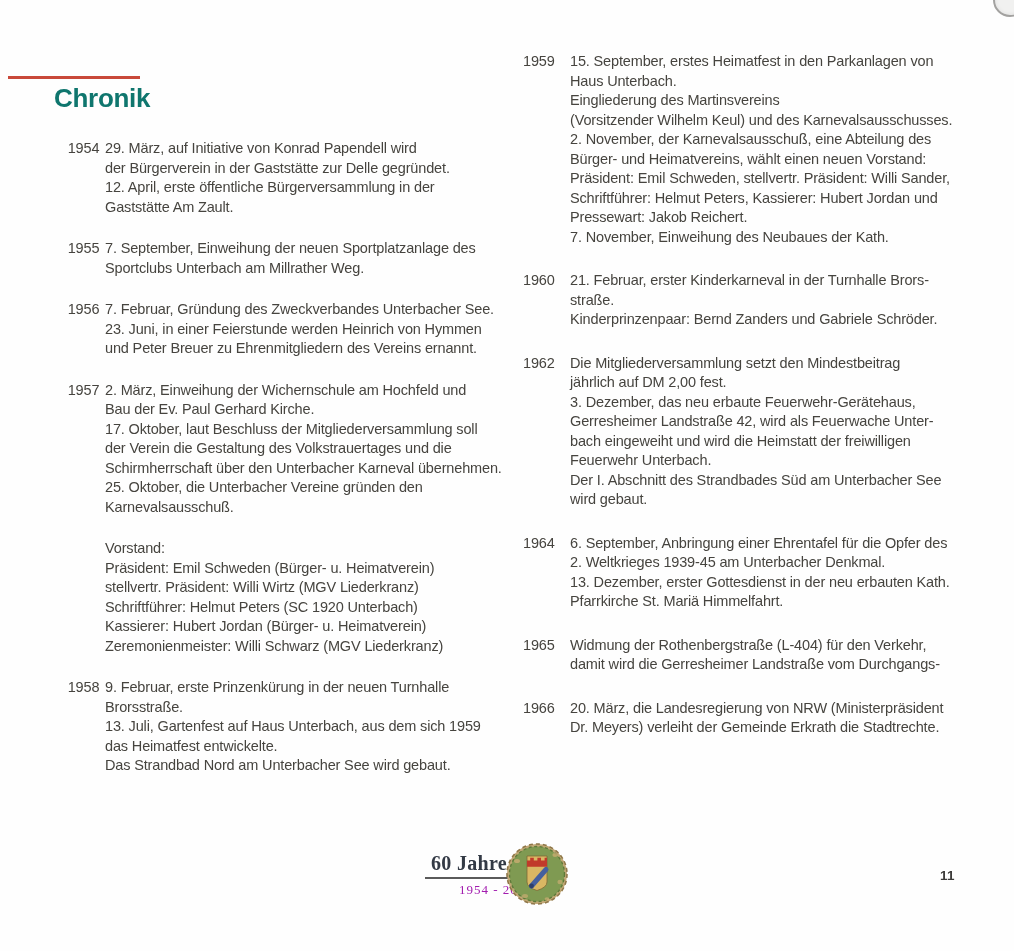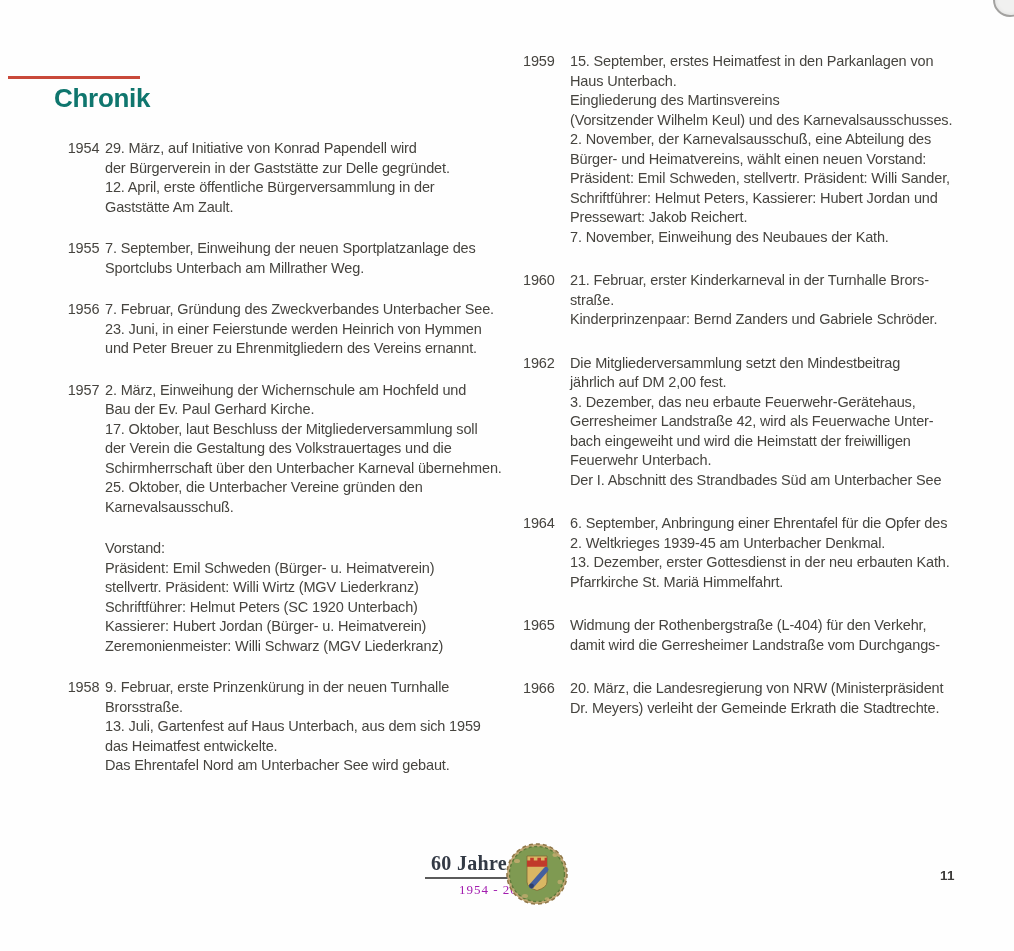--- a/index.html
+++ b/index.html
@@ -120,21 +120,21 @@
         </div>
   </div>
 
   <div class="entry">
     <div class="year">1958</div>
     <div class="lines">
           <div class="line">9. Februar, erste Prinzenkürung in der neuen Turnhalle</div>
           <div class="line">Brorsstraße.</div>
           <div class="line">13. Juli, Gartenfest auf Haus Unterbach, aus dem sich 1959</div>
           <div class="line">das Heimatfest entwickelte.</div>
-          <div class="line">Das Ehrentafel Nord am Unterbacher See wird gebaut.</div>
+          <div class="line">Das Strandbad Nord am Unterbacher See wird gebaut.</div>
         </div>
   </div>
 </div>
   <div class="col col-right" id="col-right">
   <div class="entry">
     <div class="year">1959</div>
     <div class="lines">
           <div class="line">15. September, erstes Heimatfest in den Parkanlagen von</div>
           <div class="line">Haus Unterbach.</div>
           <div class="line">Eingliederung des Martinsvereins</div>
@@ -160,20 +160,21 @@
   <div class="entry">
     <div class="year">1962</div>
     <div class="lines">
           <div class="line">Die Mitgliederversammlung setzt den Mindestbeitrag</div>
           <div class="line">jährlich auf DM 2,00 fest.</div>
           <div class="line">3. Dezember, das neu erbaute Feuerwehr-Gerätehaus,</div>
           <div class="line">Gerresheimer Landstraße 42, wird als Feuerwache Unter-</div>
           <div class="line">bach eingeweiht und wird die Heimstatt der freiwilligen</div>
           <div class="line">Feuerwehr Unterbach.</div>
           <div class="line">Der I. Abschnitt des Strandbades Süd am Unterbacher See</div>
+          <div class="line">wird gebaut.</div>
         </div>
   </div>
 
   <div class="entry">
     <div class="year">1964</div>
     <div class="lines">
           <div class="line">6. September, Anbringung einer Ehrentafel für die Opfer des</div>
           <div class="line">2. Weltkrieges 1939-45 am Unterbacher Denkmal.</div>
           <div class="line">13. Dezember, erster Gottesdienst in der neu erbauten Kath.</div>
           <div class="line">Pfarrkirche St. Mariä Himmelfahrt.</div>

